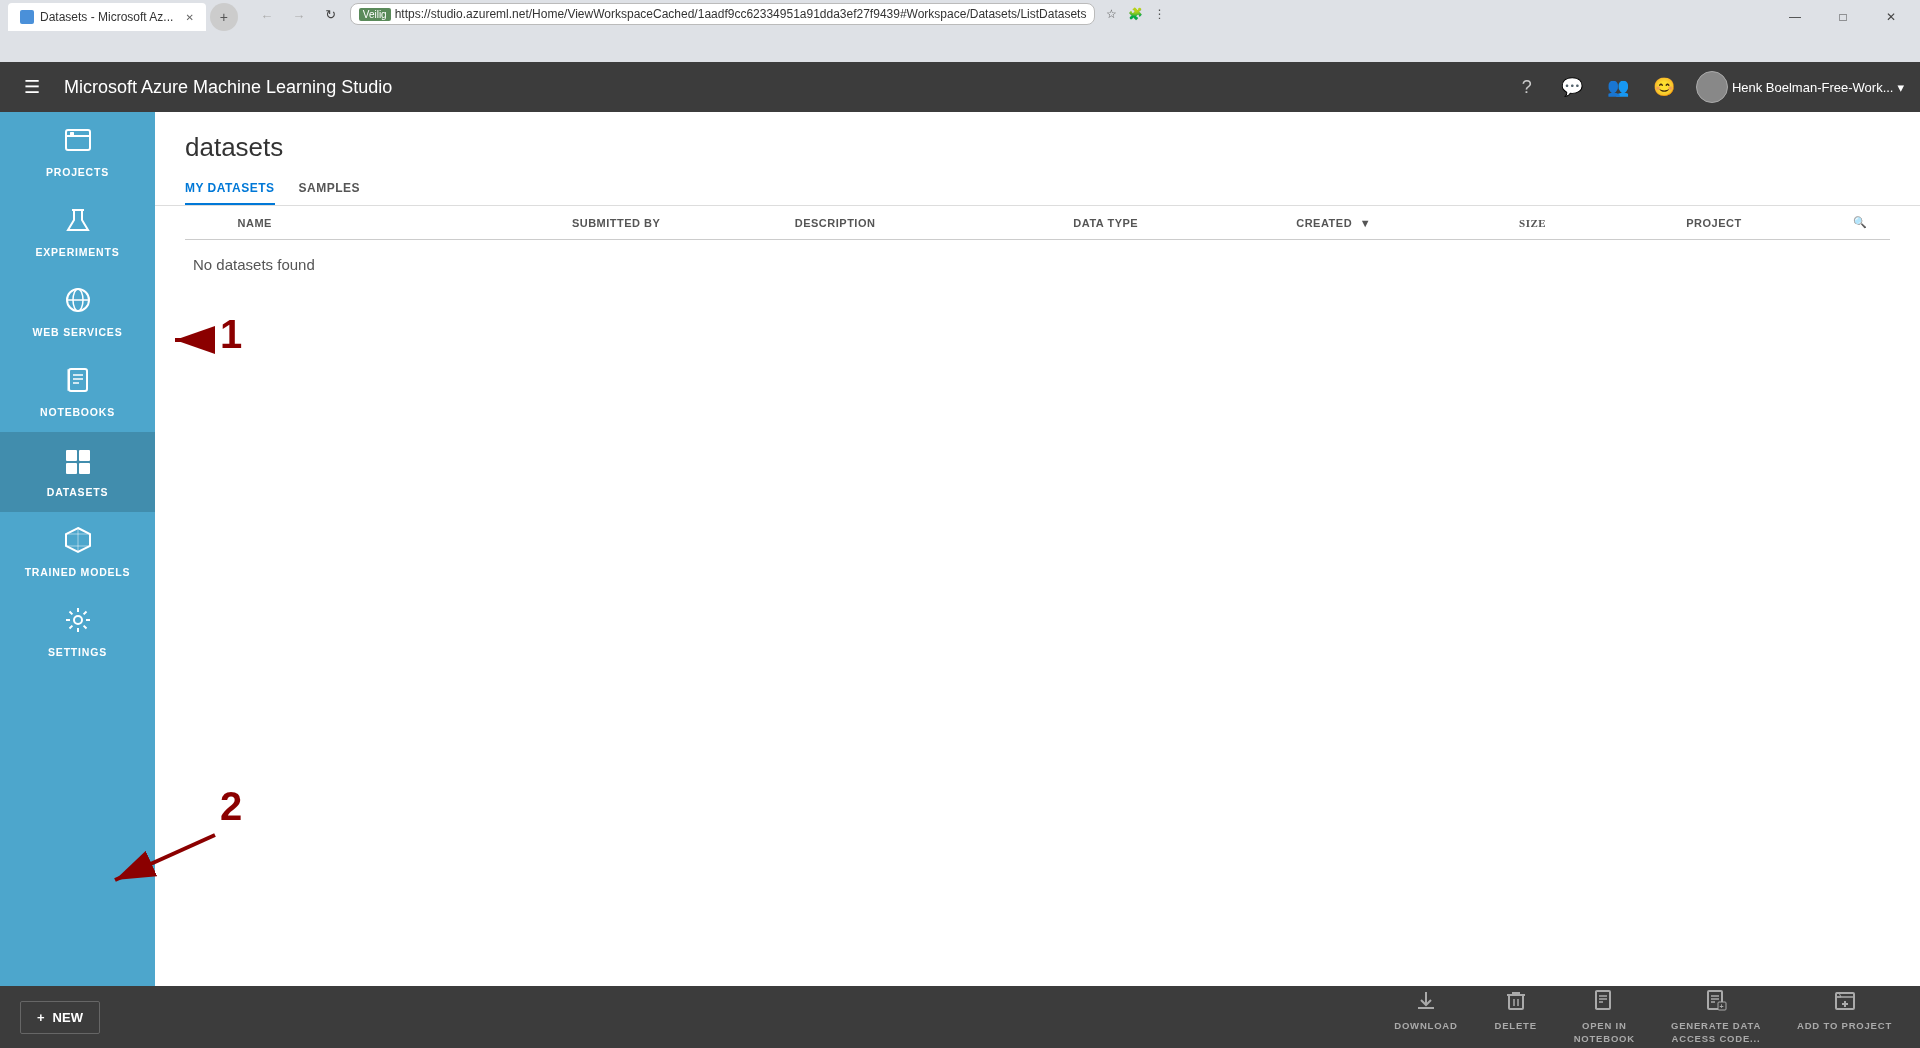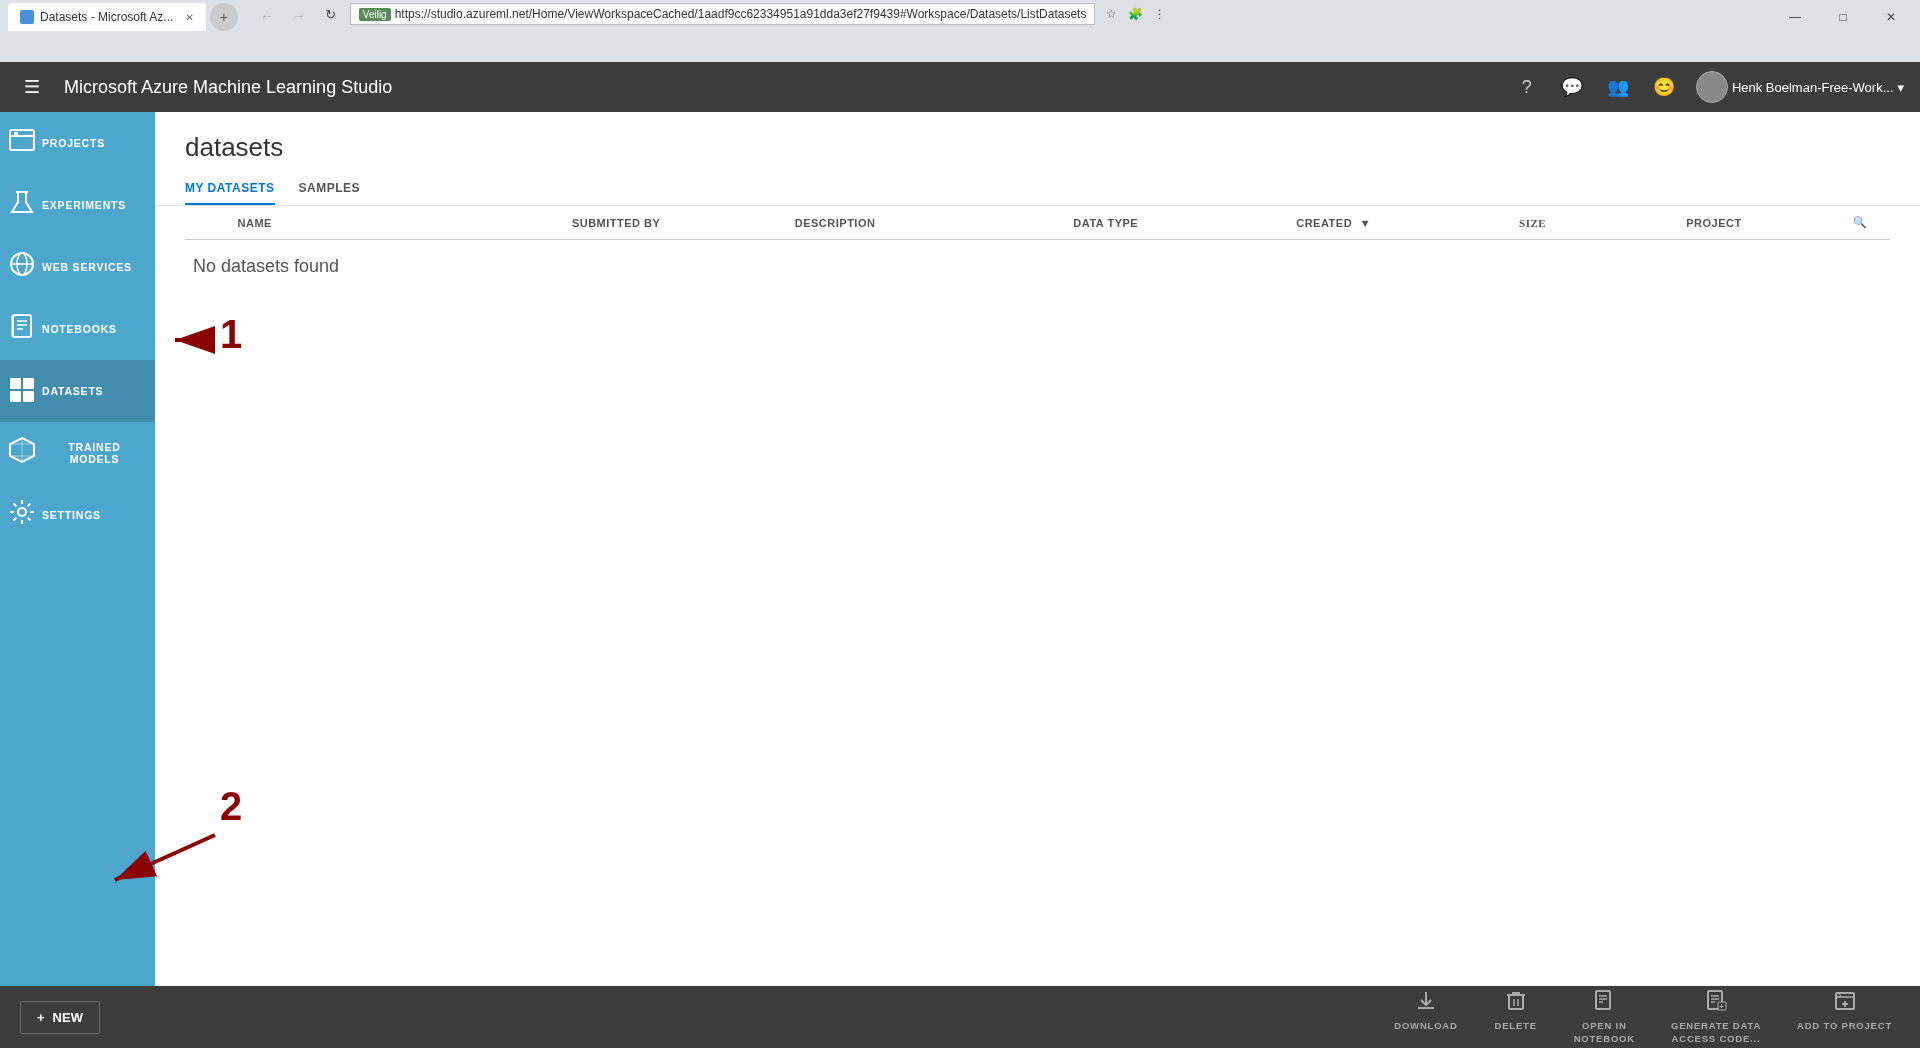--- a/index.html
+++ b/index.html
@@ -80,21 +80,21 @@
       display: flex; align-items: center; justify-content: center;
       font-size: 13px; color: #444; cursor: pointer;
       border-radius: 3px;
     }
     .nav-btn.disabled { color: #aaa; cursor: default; }
     .address-input {
       flex: 1;
       height: 22px;
       background: #fff;
       border: 1px solid #bbb;
-      border-radius: 0;
+      border-radius: 8px;
       padding: 0 8px;
       font-size: 12px;
       color: #333;
       display: flex;
       align-items: center;
       gap: 4px;
     }
     .secure-badge {
       background: #5a8a5a;
       color: #fff;
@@ -179,21 +179,21 @@
     
     .sidebar {
       width: 155px;
       background: #4da6cc;
       display: flex;
       flex-direction: column;
       flex-shrink: 0;
     }
     .sidebar-item {
       display: flex;
-      flex-direction: row;
+      flex-direction: column;
       align-items: center;
       padding: 14px 8px;
       cursor: pointer;
       color: #fff;
       font-size: 11px;
       font-weight: 600;
       letter-spacing: 0.5px;
       gap: 6px;
       text-align: center;
     }
@@ -269,21 +269,21 @@
     th.name-col { width: 300px; }
     th.submitted-col { width: 200px; }
     th.desc-col { width: 250px; }
     th.datatype-col { width: 200px; }
     th.created-col { width: 200px; }
     th.size-col { width: 150px; font-family: Liberation Serif, serif; }
     th.project-col { width: 150px; }
     th.search-col { width: 40px; }
     .sort-arrow { margin-left: 4px; color: #555; }
     .no-data {
-      font-size: 18px;
+      font-size: 15px;
       color: #555;
       padding: 16px 8px;
     }
 
     
     .bottom-toolbar {
       background: #3c3c3c;
       height: 62px;
       display: flex;
       align-items: center;

